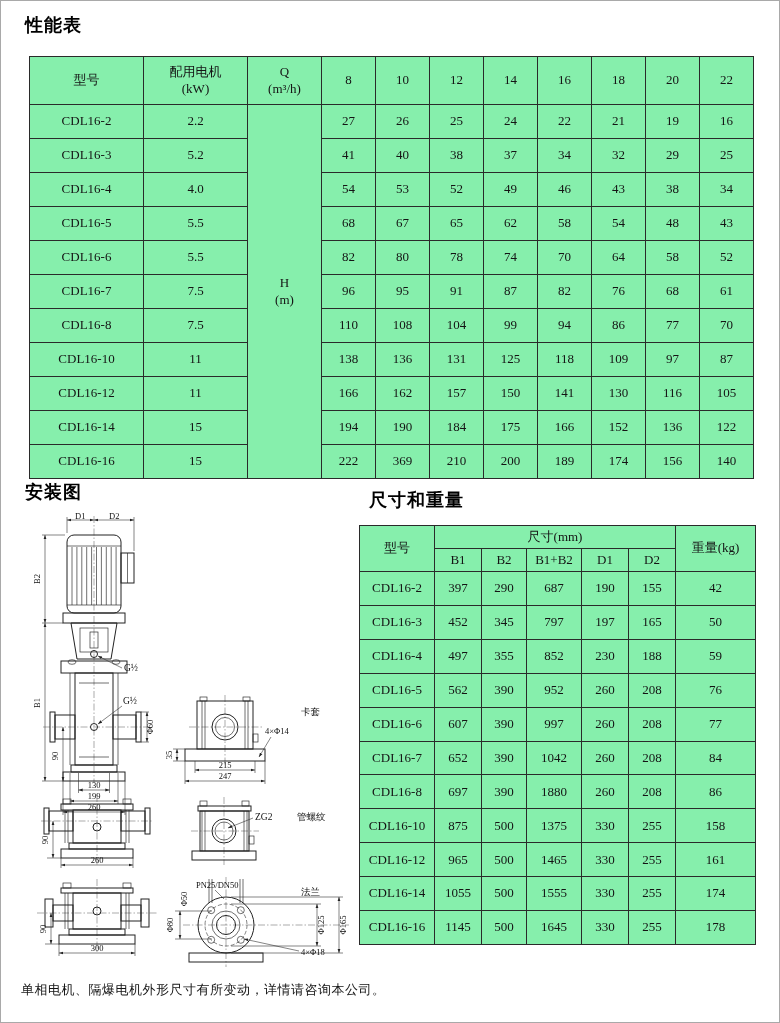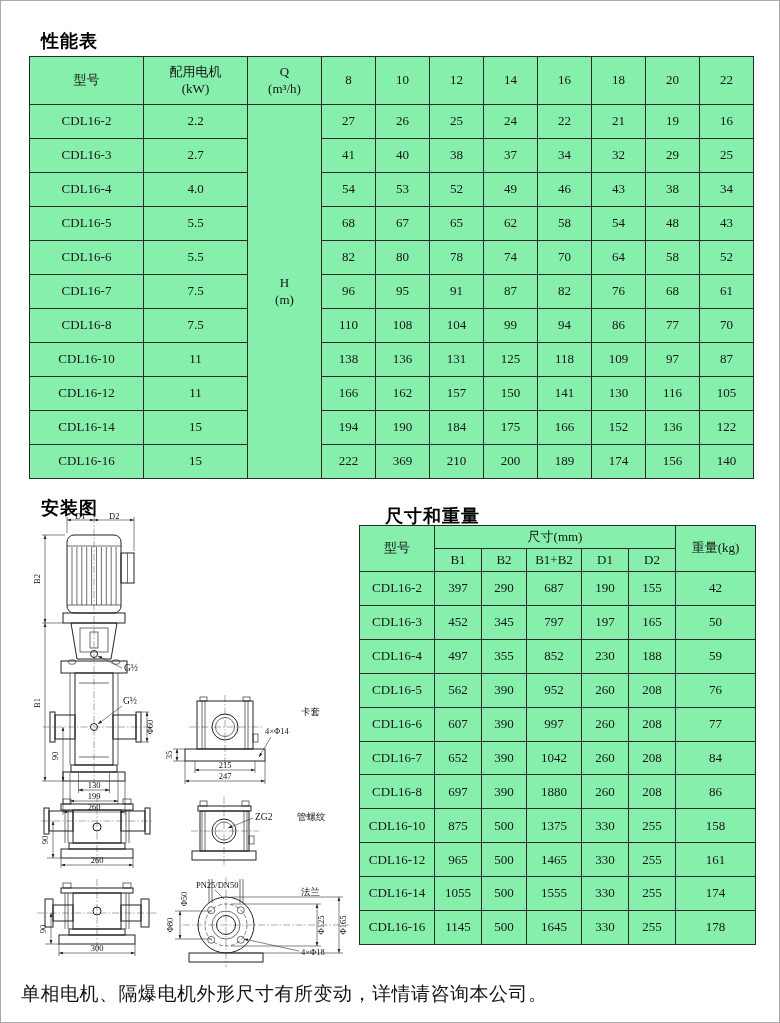--- a/index.html
+++ b/index.html
@@ -3,42 +3,42 @@
 <meta charset="utf-8">
 <style>
   html,body { margin:0; padding:0; background:#ffffff; }
   .page {
     position:relative; width:778px; height:1021px;
     border:1px solid #a9a9a9; background:#fff;
     font-family:"Liberation Serif", serif; color:#1a1a1a;
     overflow:hidden;
   }
   .title {
-    position:absolute; margin:16px;
+    position:absolute; margin:0;
     font-family:"Liberation Sans", sans-serif;
     font-weight:700; font-size:18px; color:#000; letter-spacing:1px;
   }
   .t-perf    { left:24px;  top:12px; }
   .t-install { left:24px;  top:479px; }
   .t-dims    { left:368px; top:487px; }
 
   table { position:absolute; border-collapse:collapse; table-layout:fixed; background:#86efac; }
   th, td {
     border:1px solid #2a2a2a; text-align:center; vertical-align:middle;
     padding:0; font-size:13px; font-weight:400; line-height:1.25;
     font-family:"Liberation Serif", serif; color:#141414;
   }
   table.perf { left:28px; top:55px; width:724px; height:423px; border:1.5px solid #222; }
   table.perf thead tr { height:48px; }
   table.dims { left:358px; top:524px; width:397px; height:420px; border:1.5px solid #222; }
   table.dims thead tr { height:23px; }
 
   .footer {
     position:absolute; left:20px; top:980px; margin:0;
-    font-size:19px; color:#141414; letter-spacing:0.5px;
+    font-size:13px; color:#141414; letter-spacing:0.5px;
   }
 
   svg.diagram { position:absolute; left:18px; top:512px; }
   svg .ln  { fill:none; stroke:#222; stroke-width:1; }
   svg .fn  { fill:none; stroke:#222; stroke-width:0.65; }
   svg .dim { fill:none; stroke:#333; stroke-width:0.6; }
   svg .cl  { fill:none; stroke:#555; stroke-width:0.5; stroke-dasharray:7 2 1.5 2; }
   svg .dash{ fill:none; stroke:#333; stroke-width:0.6; stroke-dasharray:4 2; }
   svg text { font-family:"Liberation Serif", serif; font-size:8.5px; fill:#111; }
   svg text.big { font-size:9.5px; }
@@ -81,21 +81,21 @@
           <td>26</td>
           <td>25</td>
           <td>24</td>
           <td>22</td>
           <td>21</td>
           <td>19</td>
           <td>16</td>
         </tr>
         <tr>
           <td>CDL16-3</td>
-          <td>2.7</td>
+          <td>5.2</td>
           <td>41</td>
           <td>40</td>
           <td>38</td>
           <td>37</td>
           <td>34</td>
           <td>32</td>
           <td>29</td>
           <td>25</td>
         </tr>
         <tr>

